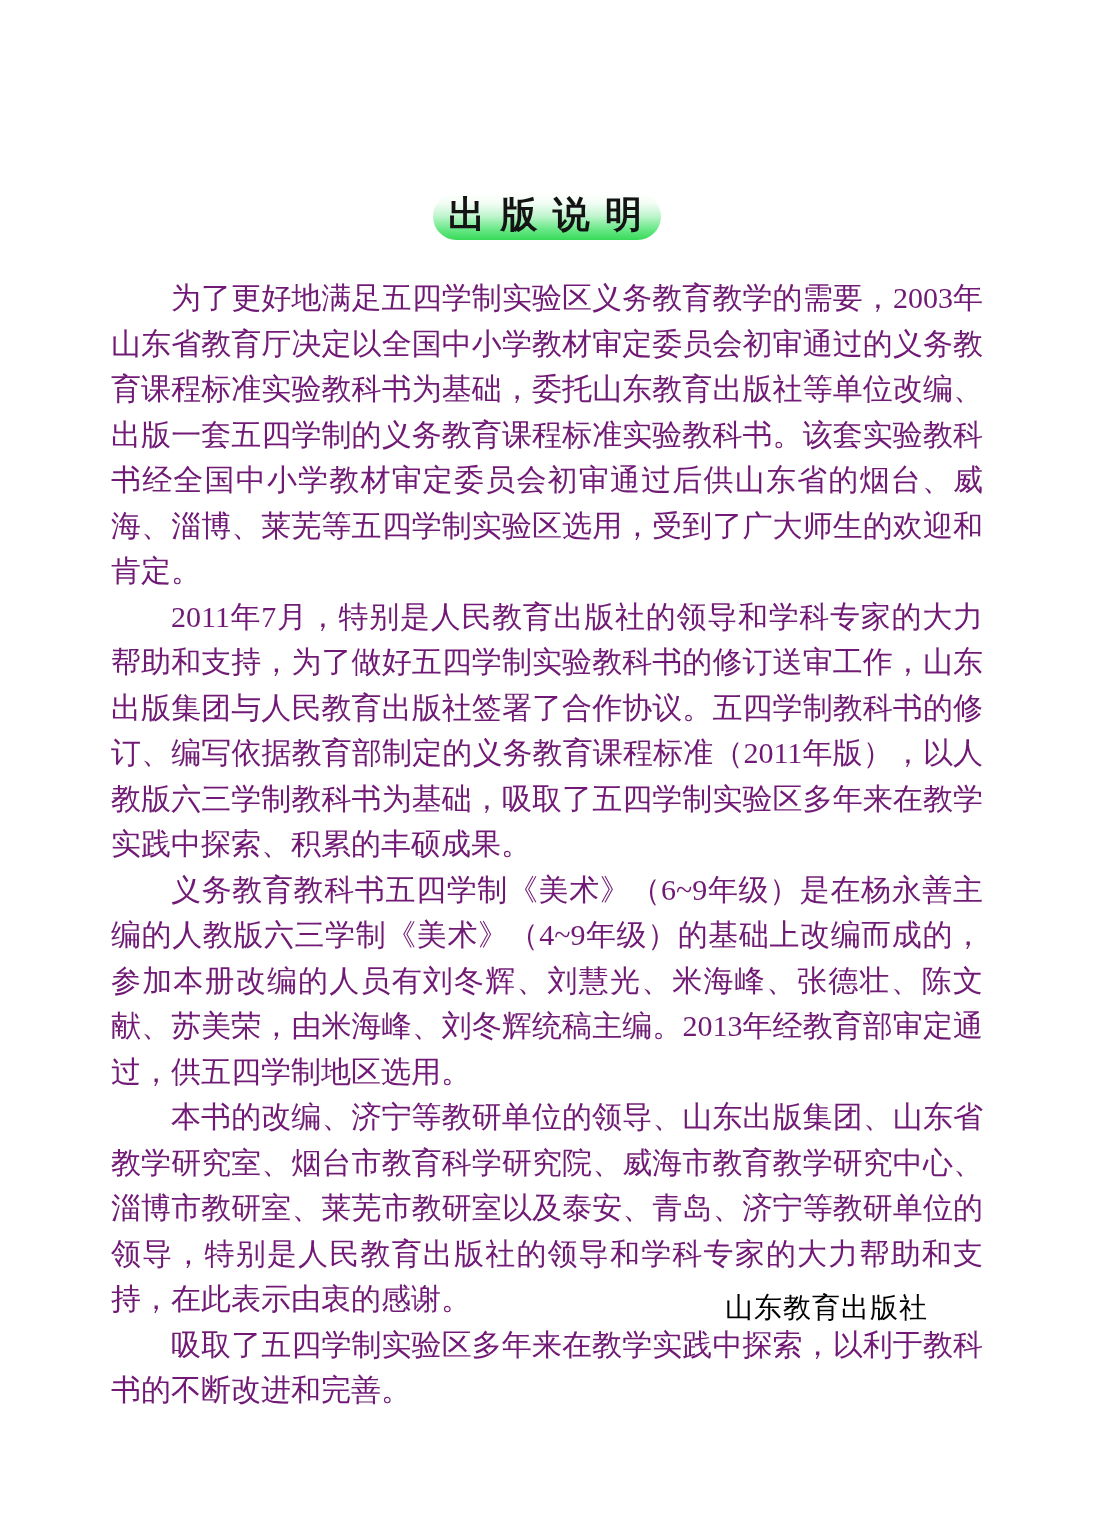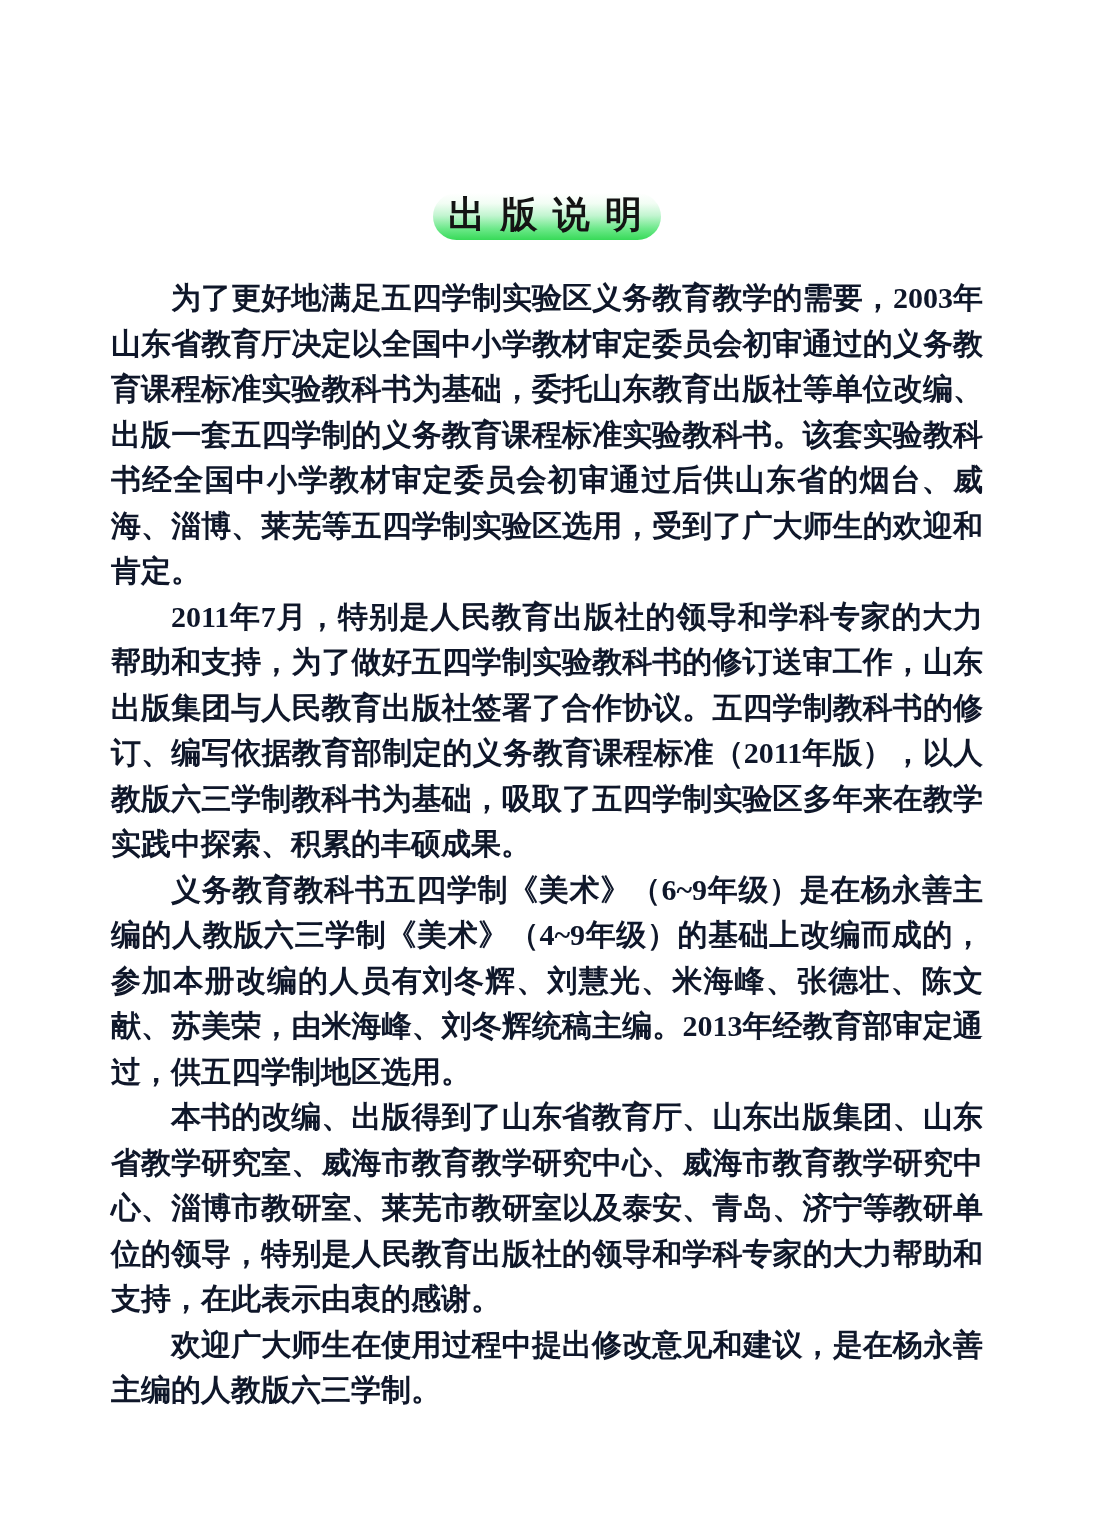--- a/index.html
+++ b/index.html
@@ -44,23 +44,22 @@
     line-height: 1;
     margin-top: -4px;
   }
   .content {
     position: absolute;
     top: 275px;
     left: 111px;
     width: 872px;
     font-size: 30px;
     line-height: 45.5px;
-    color: #0f172a;
+    color: #701a75;
     text-align: justify;
-    font-weight: bold;
   }
   .content p {
     margin: 0;
     padding: 0;
     text-indent: 2em;
   }
   .signature {
     position: absolute;
     top: 1289px;
     right: 165px;
@@ -77,18 +76,19 @@
 <div class="page">
 
   <div class="title-box">
     <span class="title-text">出 版 说 明</span>
   </div>
 
   <div class="content">
     <p>为了更好地满足五四学制实验区义务教育教学的需要，2003年山东省教育厅决定以全国中小学教材审定委员会初审通过的义务教育课程标准实验教科书为基础，委托山东教育出版社等单位改编、出版一套五四学制的义务教育课程标准实验教科书。该套实验教科书经全国中小学教材审定委员会初审通过后供山东省的烟台、威海、淄博、莱芜等五四学制实验区选用，受到了广大师生的欢迎和肯定。</p>
     <p>2011年7月，特别是人民教育出版社的领导和学科专家的大力帮助和支持，为了做好五四学制实验教科书的修订送审工作，山东出版集团与人民教育出版社签署了合作协议。五四学制教科书的修订、编写依据教育部制定的义务教育课程标准（2011年版），以人教版六三学制教科书为基础，吸取了五四学制实验区多年来在教学实践中探索、积累的丰硕成果。</p>
     <p>义务教育教科书五四学制《美术》（6~9年级）是在杨永善主编的人教版六三学制《美术》（4~9年级）的基础上改编而成的，参加本册改编的人员有刘冬辉、刘慧光、米海峰、张德壮、陈文献、苏美荣，由米海峰、刘冬辉统稿主编。2013年经教育部审定通过，供五四学制地区选用。</p>
-    <p>本书的改编、出版得到了山东省教育厅、山东出版集团、山东省教学研究室、威海市教育教学研究中心、威海市教育教学研究中心、淄博市教研室、莱芜市教研室以及泰安、青岛、济宁等教研单位的领导，特别是人民教育出版社的领导和学科专家的大力帮助和支持，在此表示由衷的感谢。</p>
-    <p>欢迎广大师生在使用过程中提出修改意见和建议，是在杨永善主编的人教版六三学制。</p>
+    <p>本书的改编、济宁等教研单位的领导、山东出版集团、山东省教学研究室、烟台市教育科学研究院、威海市教育教学研究中心、淄博市教研室、莱芜市教研室以及泰安、青岛、济宁等教研单位的领导，特别是人民教育出版社的领导和学科专家的大力帮助和支持，在此表示由衷的感谢。</p>
+    <p>吸取了五四学制实验区多年来在教学实践中探索，以利于教科书的不断改进和完善。</p>
   </div>
 
+  <div class="signature">山东教育出版社</div>
 
 </div>
 
 </body></html>

